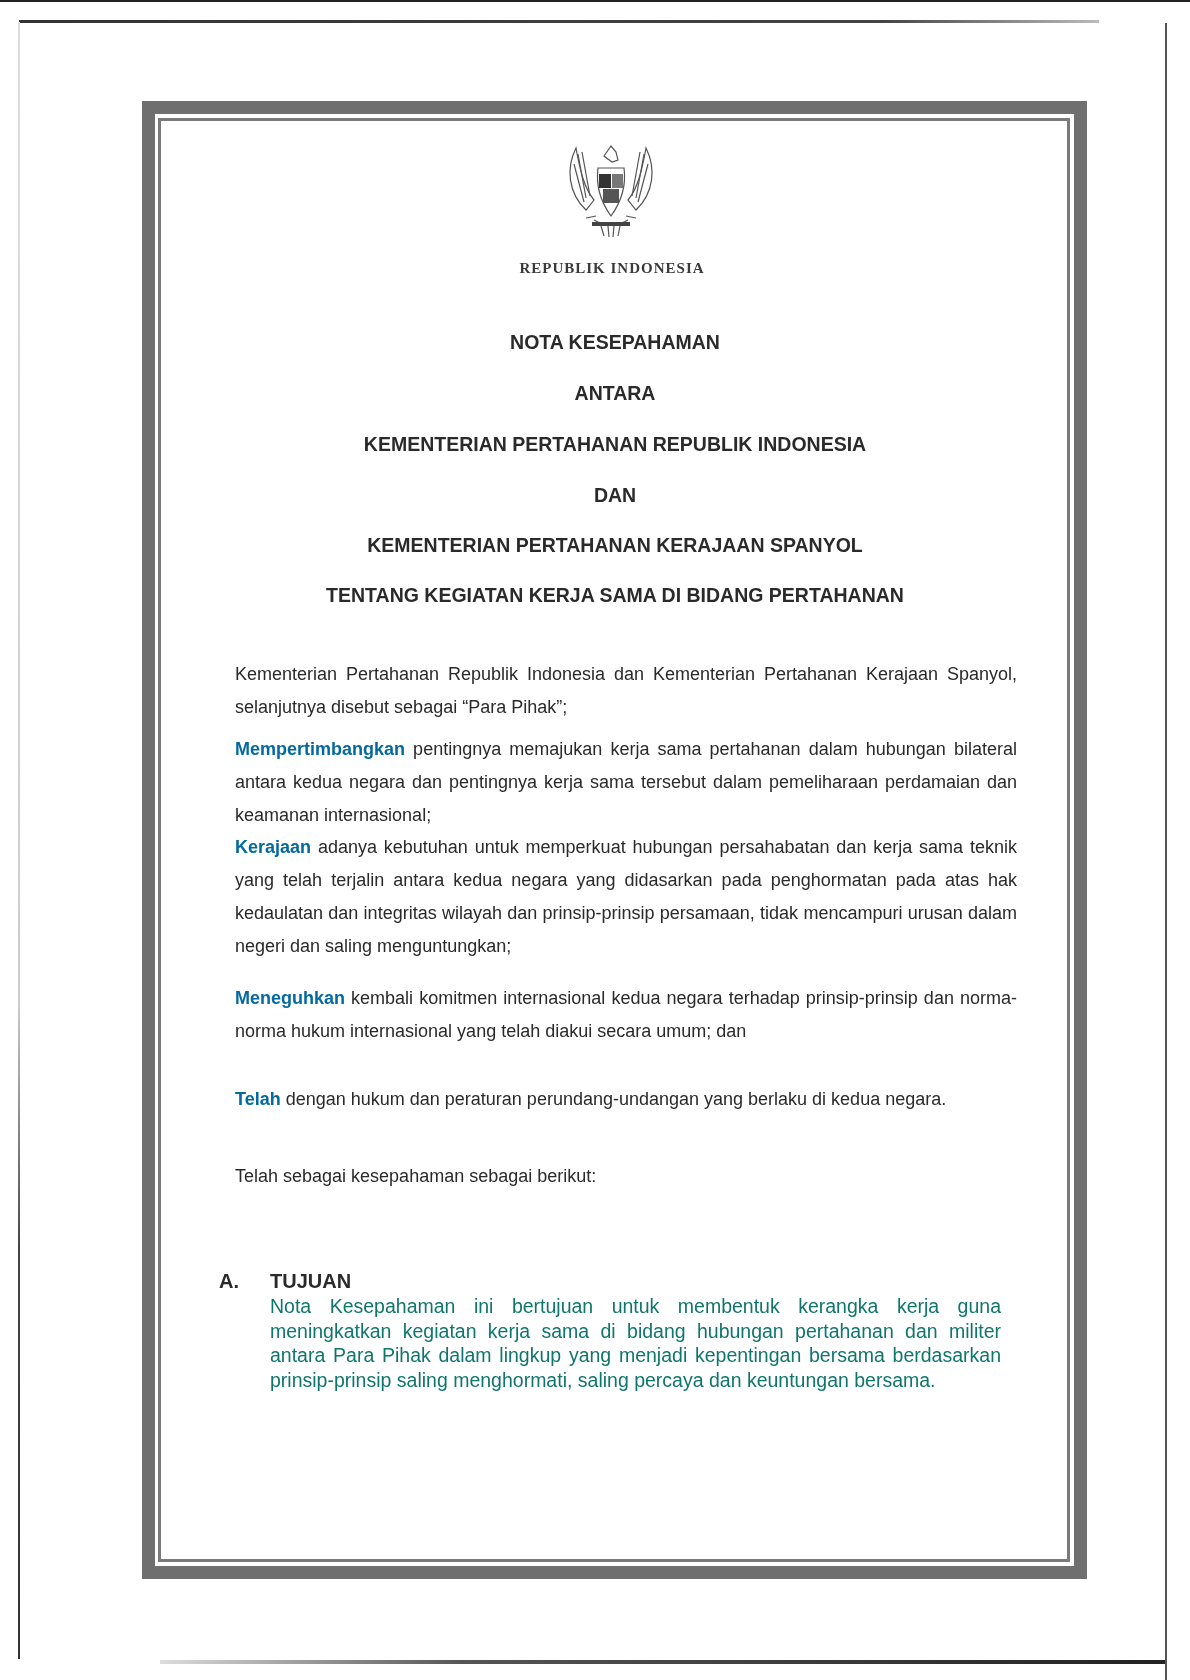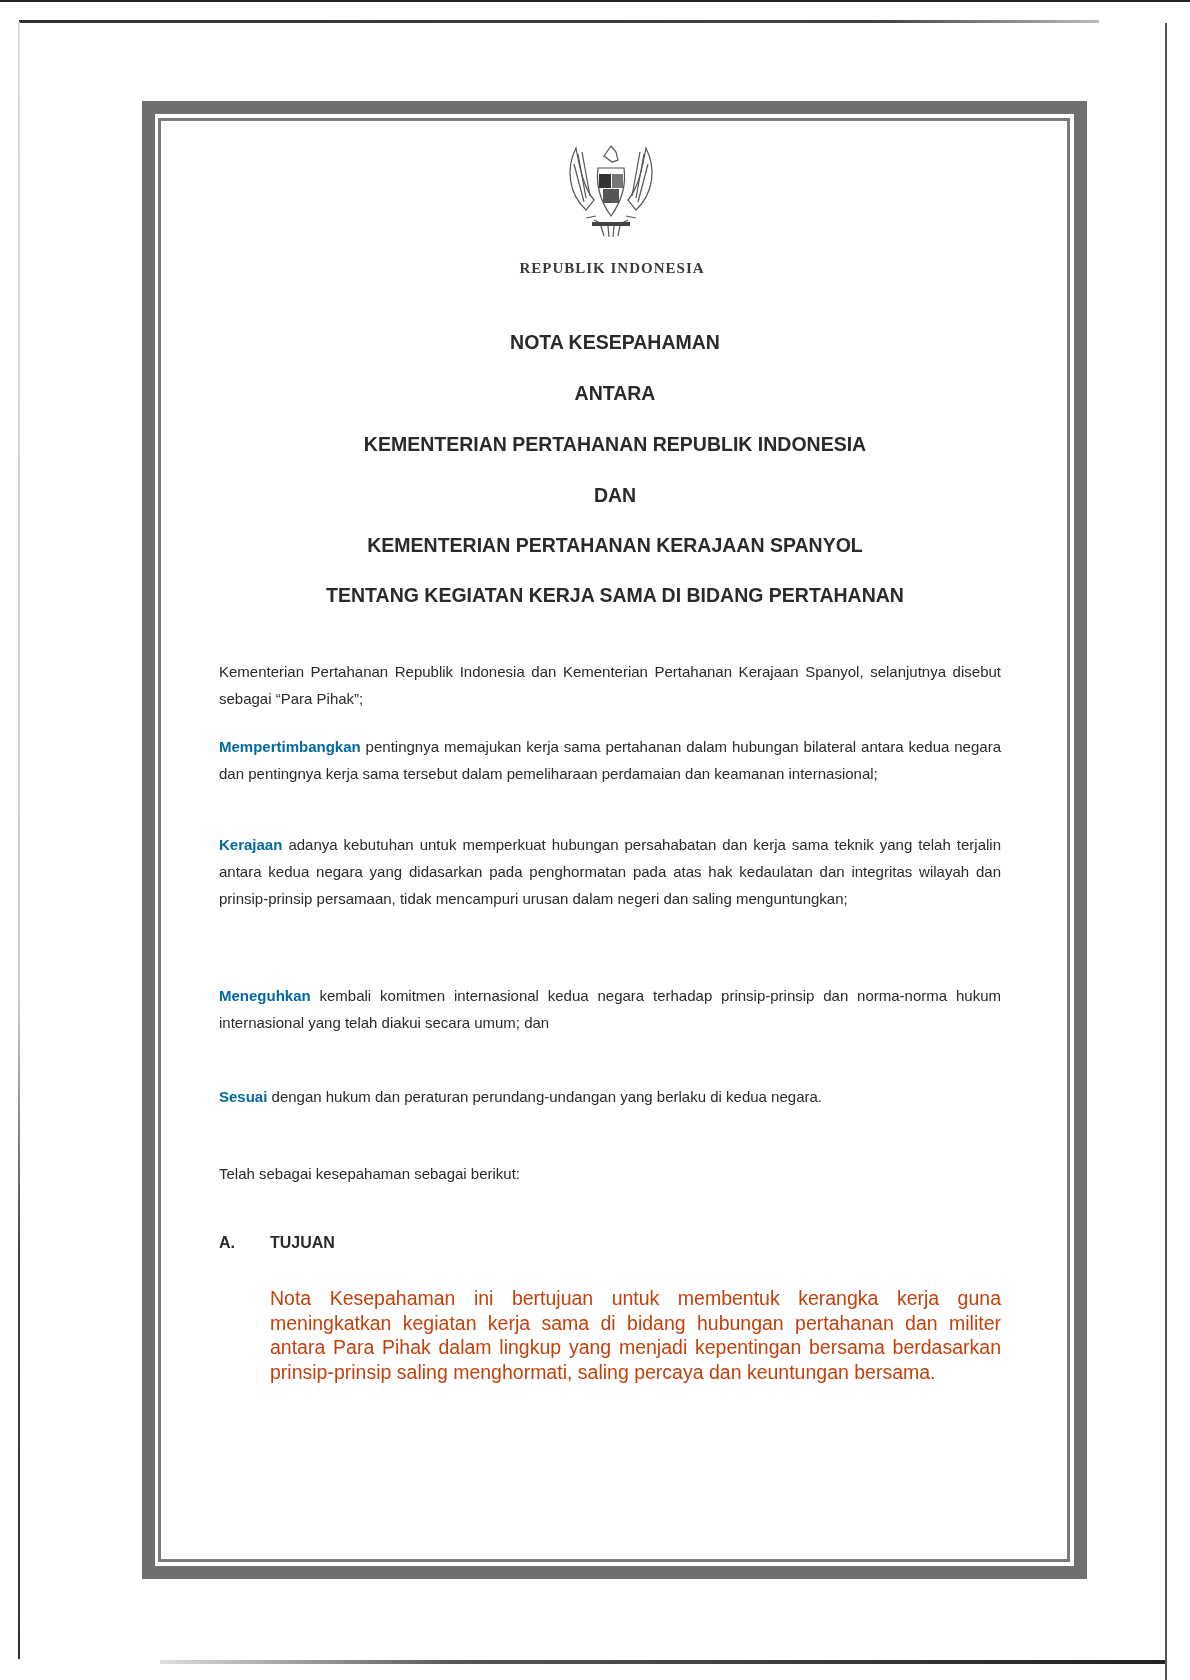--- a/index.html
+++ b/index.html
@@ -12,25 +12,25 @@
     .bottom-rule { left: 160px; top: 1660px; width: 1005px; height: 4px; background: linear-gradient(to right, #ddd 0%, #555 30%, #222 100%); }
 
     .frame-outer { position: absolute; left: 142px; top: 101px; width: 945px; height: 1478px; box-sizing: border-box; border: 13px solid #6f6f6f; background: #fff; }
     .frame-inner { position: absolute; left: 3px; top: 4px; right: 4px; bottom: 4px; border: 3px solid #7a7a7a; }
 
     .emblem { position: absolute; left: 556px; top: 138px; width: 110px; height: 110px; }
     .republik { position: absolute; left: 0; width: 1190px; top: 260px; text-align: center; font-family: "Liberation Serif", serif; font-weight: bold; font-size: 15px; letter-spacing: 1px; color: #3a3a3a; transform: translateX(17px); }
 
     .title-line { position: absolute; left: 0; width: 1230px; text-align: center; font-weight: bold; font-size: 19.5px; color: #2a2a2a; }
 
-    .para { position: absolute; left: 219px; width: 782px; font-size: 15px; line-height: 27px; text-align: justify; color: #2a2a2a; }
+    .para { position: absolute; left: 235px; width: 782px; font-size: 18px; line-height: 33px; text-align: justify; color: #2a2a2a; }
     .para b { color: #0369a1; }
-    .sec-head { position: absolute; left: 219px; font-weight: bold; font-size: 16px; color: #2a2a2a; }
+    .sec-head { position: absolute; left: 219px; font-weight: bold; font-size: 20px; color: #2a2a2a; margin-top: 36px; }
     .sec-num { display: inline-block; width: 51px; }
-    .sec-para { position: absolute; left: 270px; width: 731px; font-size: 19.5px; line-height: 24.5px; text-align: justify; color: #c2410c; }
+    .sec-para { position: absolute; left: 270px; width: 731px; font-size: 19.5px; line-height: 24.5px; text-align: justify; color: #0f766e; margin-top: 8px; }
   </style>
 </head>
 <body>
 
 <div class="scan-line top-edge"></div>
 <div class="scan-line top-rule"></div>
 <div class="scan-line left-rule"></div>
 <div class="scan-line right-rule"></div>
 <div class="scan-line bottom-rule"></div>
 
@@ -74,21 +74,21 @@
 
 <div class="para" style="top:831px;">
   <b>Kerajaan</b><span> adanya kebutuhan untuk memperkuat hubungan persahabatan dan kerja sama teknik yang telah terjalin antara kedua negara yang didasarkan pada penghormatan pada atas hak kedaulatan dan integritas wilayah dan prinsip-prinsip persamaan, tidak mencampuri urusan dalam negeri dan saling menguntungkan;</span>
 </div>
 
 <div class="para" style="top:982px;">
   <b>Meneguhkan</b><span> kembali komitmen internasional kedua negara terhadap prinsip-prinsip dan norma-norma hukum internasional yang telah diakui secara umum; dan</span>
 </div>
 
 <div class="para" style="top:1083px;">
-  <b>Sesuai</b><span> dengan hukum dan peraturan perundang-undangan yang berlaku di kedua negara.</span>
+  <b>Telah</b><span> dengan hukum dan peraturan perundang-undangan yang berlaku di kedua negara.</span>
 </div>
 
 <div class="para" style="top:1160px;">Telah sebagai kesepahaman sebagai berikut:</div>
 
 <div class="sec-head" style="top:1234px;">
   <span class="sec-num">A.</span><span>TUJUAN</span>
 </div>
 <div class="sec-para" style="top:1286px;">Nota Kesepahaman ini bertujuan untuk membentuk kerangka kerja guna meningkatkan kegiatan kerja sama di bidang hubungan pertahanan dan militer antara Para Pihak dalam lingkup yang menjadi kepentingan bersama berdasarkan prinsip-prinsip saling menghormati, saling percaya dan keuntungan bersama.</div>
 
 </body></html>

